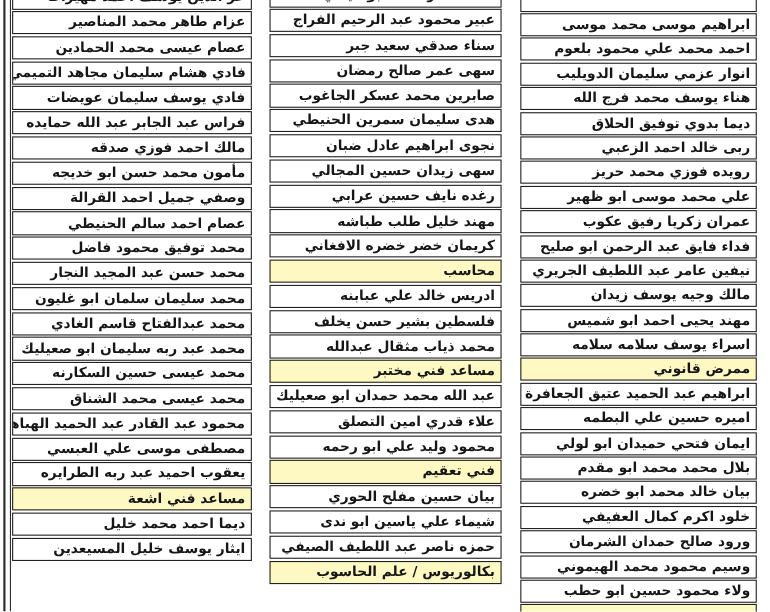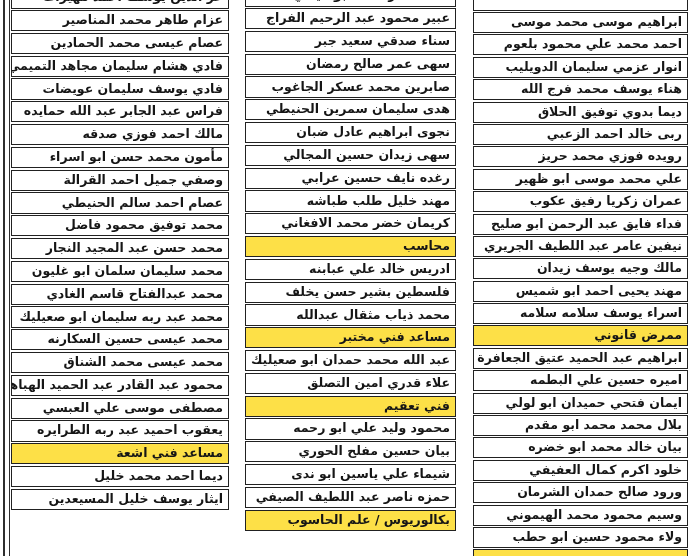--- a/index.html
+++ b/index.html
@@ -53,21 +53,21 @@
     color: #161616;
     white-space: nowrap;
     overflow: hidden;
     letter-spacing: 0;
   }
   .col-right .row {
     height: 21px;
     margin-bottom: 1.4px;
   }
   .row.header {
-    background: #fde047;
+    background: #fef9c3;
   }
 </style>
 </head>
 <body>
 
 <div class="page">
   <div class="vline vline-outer"></div>
   <div class="vline vline-inner"></div>
   <div class="col col-right">
       <div class="row"></div>
@@ -101,44 +101,44 @@
       <div class="row">علاء ظاهر احمد ابو عيادي</div>
       <div class="row">عبير محمود عبد الرحيم الفراج</div>
       <div class="row">سناء صدقي سعيد جبر</div>
       <div class="row">سهى عمر صالح رمضان</div>
       <div class="row">صابرين محمد عسكر الجاغوب</div>
       <div class="row">هدى سليمان سمرين الحنيطي</div>
       <div class="row">نجوى ابراهيم عادل ضبان</div>
       <div class="row">سهى زيدان حسين المجالي</div>
       <div class="row">رغده نايف حسين عرابي</div>
       <div class="row">مهند خليل طلب طباشه</div>
-      <div class="row">كريمان خضر محمد الافغاني</div>
+      <div class="row">كريمان خضر خضره الافغاني</div>
       <div class="row header">محاسب</div>
       <div class="row">ادريس خالد علي عبابنه</div>
       <div class="row">فلسطين بشير حسن يخلف</div>
       <div class="row">محمد ذياب مثقال عبدالله</div>
       <div class="row header">مساعد فني مختبر</div>
       <div class="row">عبد الله محمد حمدان ابو صعيليك</div>
       <div class="row">علاء قدري امين التصلق</div>
+      <div class="row">محمود وليد علي ابو رحمه</div>
       <div class="row header">فني تعقيم</div>
-      <div class="row">محمود وليد علي ابو رحمه</div>
       <div class="row">بيان حسين مفلح الحوري</div>
       <div class="row">شيماء علي ياسين ابو ندى</div>
       <div class="row">حمزه ناصر عبد اللطيف الصيفي</div>
       <div class="row header">بكالوريوس / علم الحاسوب</div>
     </div>
   <div class="col col-left">
       <div class="row">عز الدين يوسف احمد مهيرات</div>
       <div class="row">عزام طاهر محمد المناصير</div>
       <div class="row">عصام عيسى محمد الحمادين</div>
       <div class="row">فادي هشام سليمان مجاهد التميمي</div>
       <div class="row">فادي يوسف سليمان عويضات</div>
       <div class="row">فراس عبد الجابر عبد الله حمايده</div>
       <div class="row">مالك احمد فوزي صدقه</div>
-      <div class="row">مأمون محمد حسن ابو اسراء</div>
+      <div class="row">مأمون محمد حسن ابو خديجه</div>
       <div class="row">وصفي جميل احمد القرالة</div>
       <div class="row">عصام احمد سالم الحنيطي</div>
       <div class="row">محمد توفيق محمود فاضل</div>
       <div class="row">محمد حسن عبد المجيد النجار</div>
       <div class="row">محمد سليمان سلمان ابو غليون</div>
       <div class="row">محمد عبدالفتاح قاسم الغادي</div>
       <div class="row">محمد عبد ربه سليمان ابو صعيليك</div>
       <div class="row">محمد عيسى حسين السكارنه</div>
       <div class="row">محمد عيسى محمد الشناق</div>
       <div class="row">محمود عبد القادر عبد الحميد الهباهبه</div>

